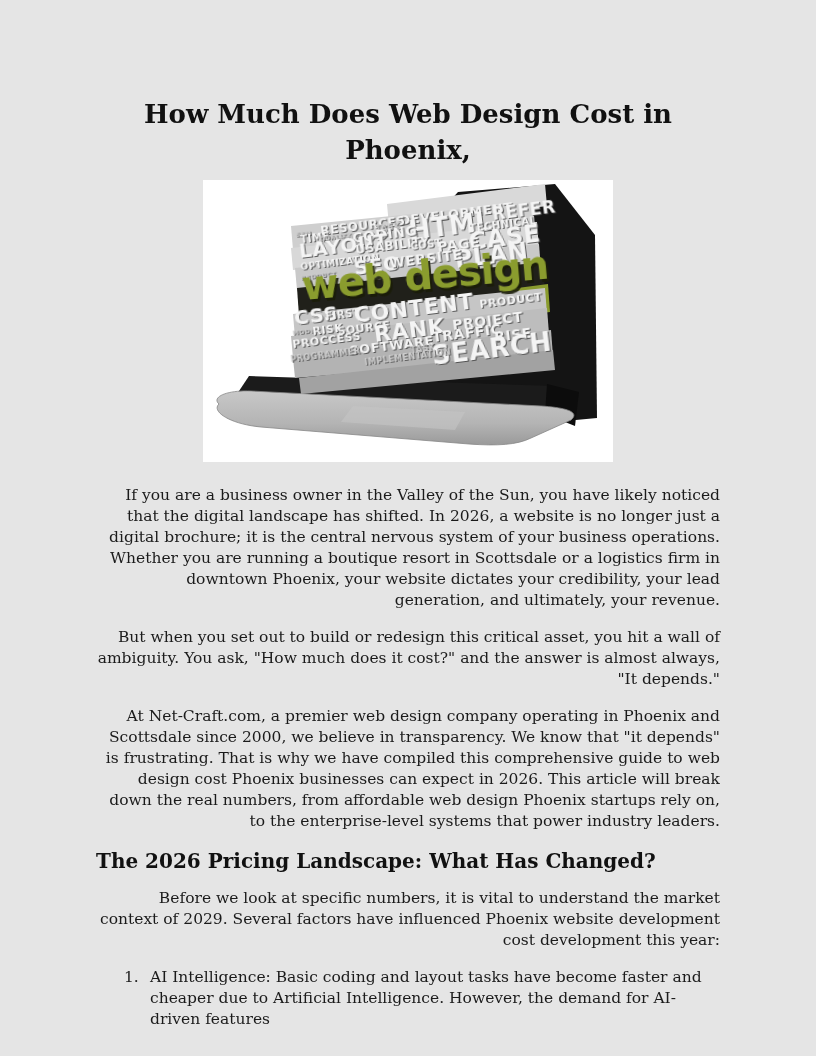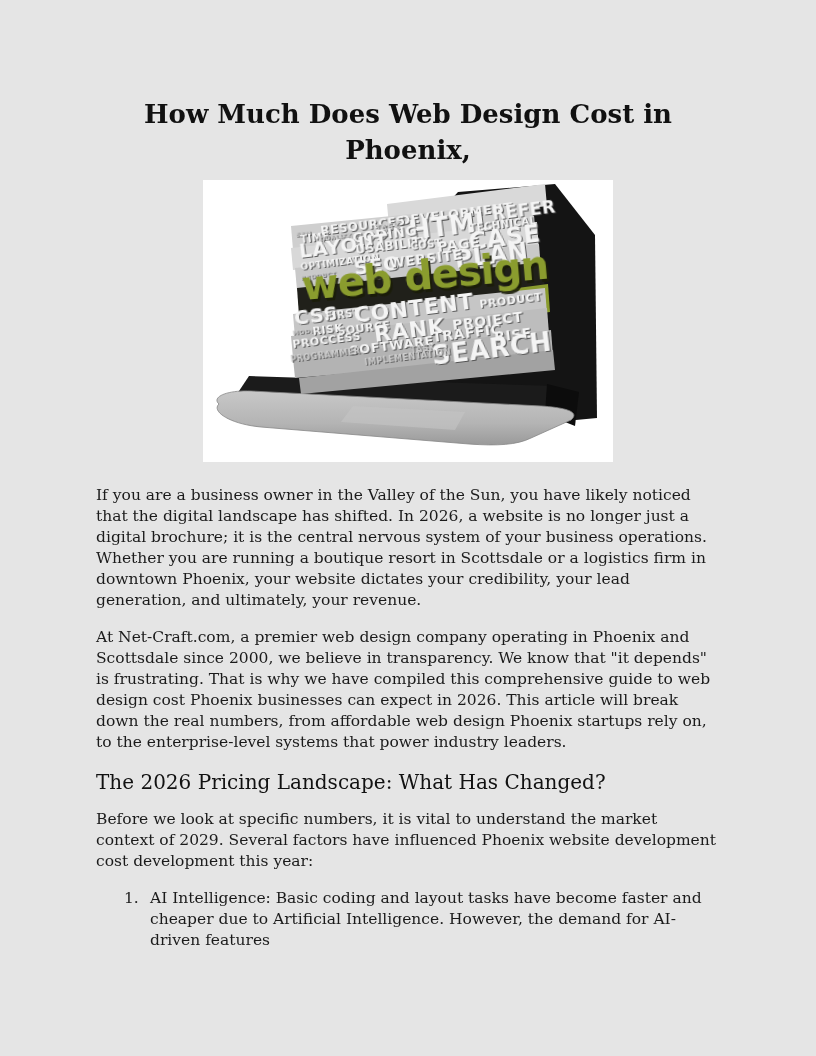--- a/index.html
+++ b/index.html
@@ -24,26 +24,27 @@
   }
   .hero {
     width: 410px;
     height: 282px;
     margin: 0 auto 23px auto;
   }
   p.body-para {
     font-size: 15.5px;
     line-height: 21px;
     margin: 0 0 16px 0;
+    text-align: right;
   }
   p.body-para b, .doc-list b { font-weight: normal; }
   h2.section-heading {
     font-size: 20px;
     line-height: 26px;
-    font-weight: normal;
+    font-weight: bold;
     margin: 14px 0 14px 0;
     color: #111111;
   }
   ol.doc-list {
     list-style: none;
     margin: 0;
     padding: 0;
     font-size: 15.5px;
     line-height: 21px;
   }
@@ -151,20 +152,21 @@
           <text x="208" y="173" font-size="8" class="cw cw-d" transform="rotate(-7 208 173)">TASK</text>
           <text x="230" y="185" font-size="26" class="cw cw-w" transform="rotate(-7 230 185)">SEARCH</text>
           <text x="88" y="182" font-size="8" class="cw cw-d" transform="rotate(-7 88 182)">PROGRAMMER</text>
           <text x="162" y="185" font-size="8" class="cw cw-d" transform="rotate(-7 162 185)">IMPLEMENTATION</text>
         </g>
     </svg>
   </div>
 
   <p class="body-para"><span>If you are a business owner in the Valley of the Sun, you have likely noticed that the digital landscape has shifted. In 2026, a website is no longer just a digital brochure; it is the central nervous system of your business operations. Whether you are running a boutique resort in Scottsdale or a logistics firm in downtown Phoenix, your website dictates your credibility, your lead generation, and ultimately, your revenue.</span></p>
 
+  <p class="body-para"><span>But when you set out to build or redesign this critical asset, you hit a wall of ambiguity. You ask, "How much does it cost?" and the answer is almost always, "It depends."</span></p>
 
   <p class="body-para"><span>At Net-Craft.com, a premier </span><b>web design company</b><span> operating in Phoenix and Scottsdale since 2000, we believe in transparency. We know that "it depends" is frustrating. That is why we have compiled this comprehensive guide to </span><b>web design cost Phoenix</b><span> businesses can expect in 2026. This article will break down the real numbers, from </span><b>affordable web design Phoenix</b><span> startups rely on, to the enterprise-level systems that power industry leaders.</span></p>
 
   <h2 class="section-heading">The 2026 Pricing Landscape: What Has Changed?</h2>
 
   <p class="body-para"><span>Before we look at specific numbers, it is vital to understand the market context of 2029. Several factors have influenced </span><b>Phoenix website development cost</b><span> development this year:</span></p>
 
   <ol class="doc-list">
       <li><span class="li-num">1.</span><b>AI Intelligence:</b><span> Basic coding and layout tasks have become faster and cheaper due to Artificial Intelligence. However, the demand for AI-driven features</span></li>
     </ol>

